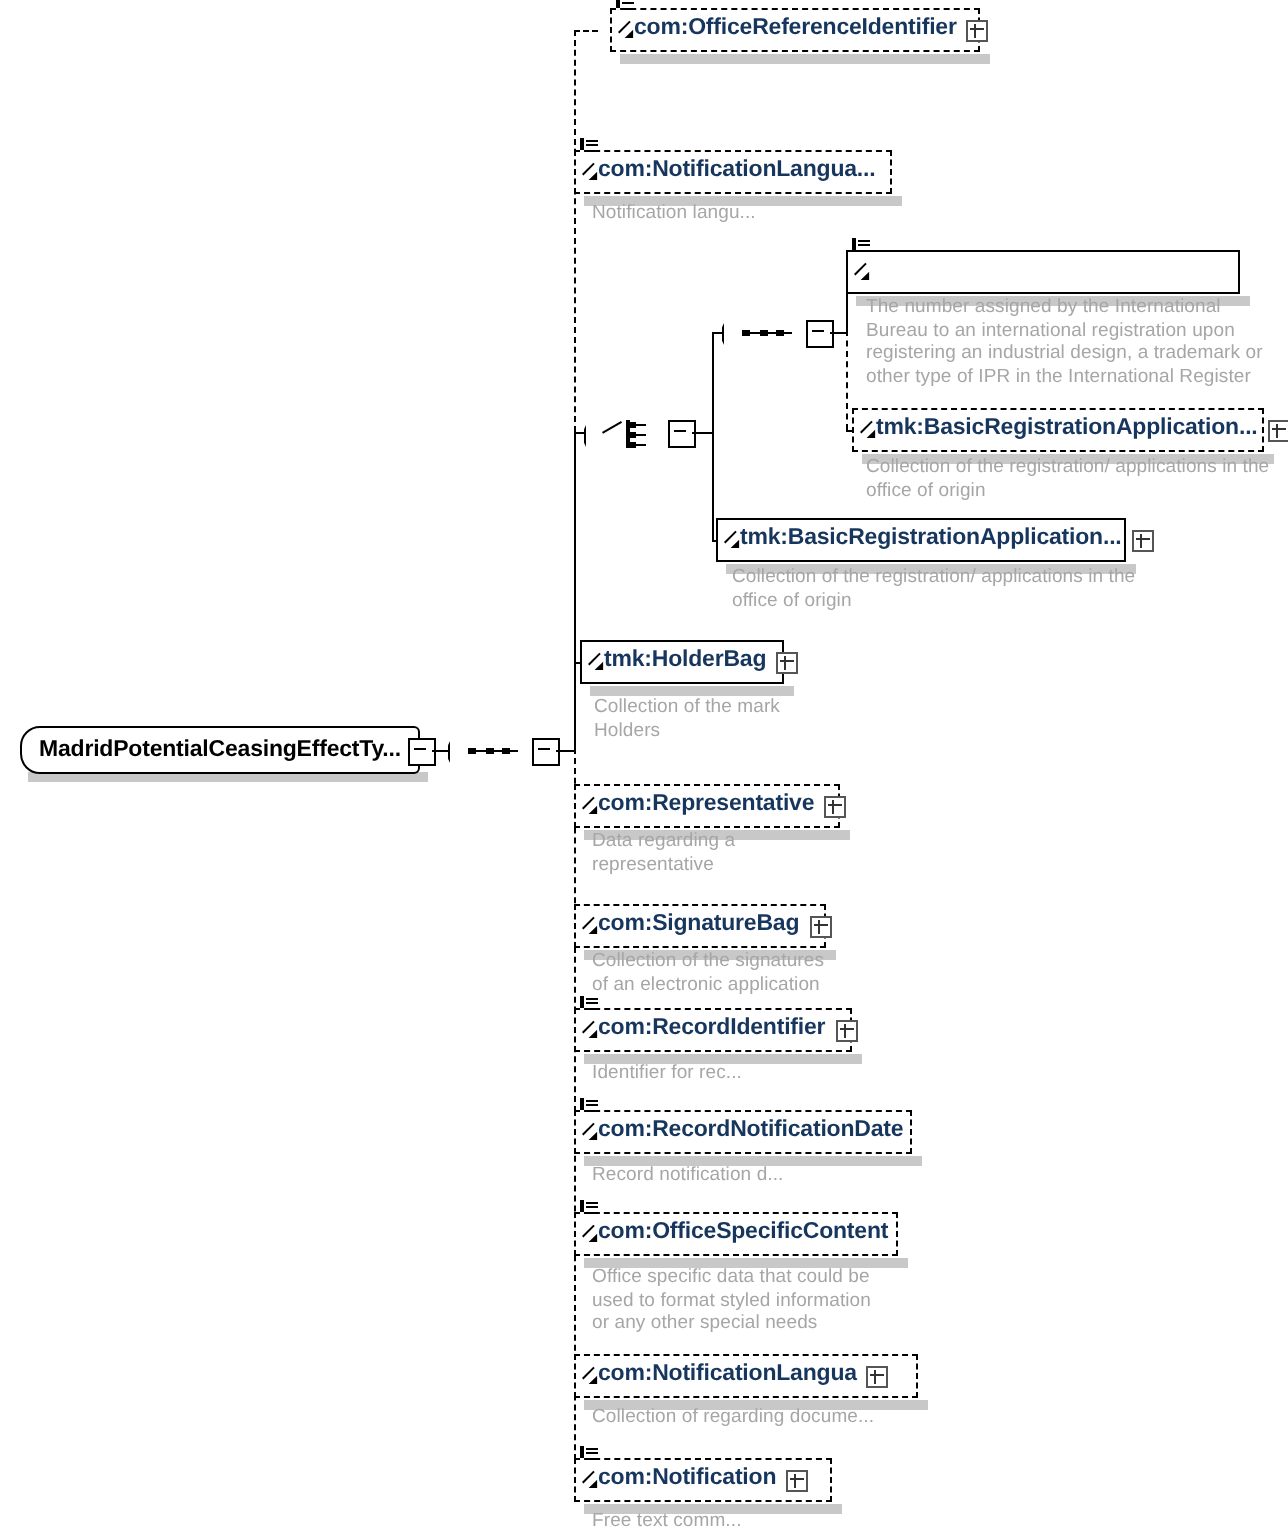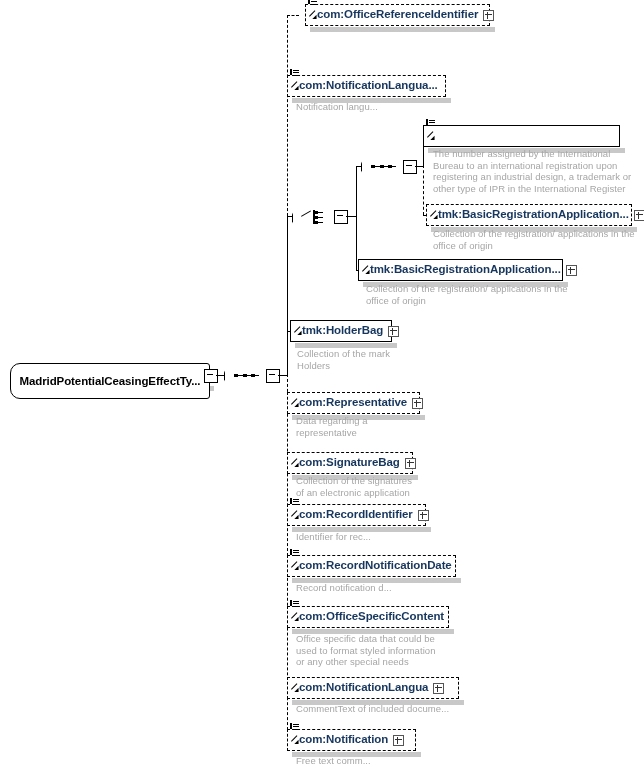--- a/index.html
+++ b/index.html
@@ -49,21 +49,21 @@
   .attico i:nth-child(2){top:2.5px;width:6px;left:3px;}
   .attico i:nth-child(3){top:5px;width:6px;left:3px;}
   .attico i:nth-child(4){top:7.5px;width:6px;left:3px;}
   .attico b{position:absolute;left:0px;top:2px;width:1.5px;height:6px;background:#000;}
 
   
   .desc{position:absolute;font-size:9.5px;color:#a6a6a6;line-height:11.5px;
         white-space:pre;letter-spacing:0.05px;}
 
   
-  .rootbox{position:absolute;box-sizing:border-box;height:36px;border:1.5px solid #000;
+  .rootbox{position:absolute;box-sizing:border-box;height:24px;border:1.5px solid #000;
       background:#fff;border-radius:10px 3px 3px 10px;display:flex;align-items:center;
       justify-content:center;}
   .rootbox .label{font-size:11.5px;font-weight:bold;color:#000;white-space:nowrap;letter-spacing:-0.1px;}
   .rootshadow{position:absolute;background:#c8c8c8;height:5px;}
 
   
   .comp{position:absolute;width:44px;height:26px;}
   .comp .oct{position:absolute;left:0;top:0;width:44px;height:26px;background:#fff;
      border:1.5px solid #000;
      clip-path:polygon(0% 38%,10% 4%,90% 4%,100% 38%,100% 62%,90% 96%,10% 96%,0% 62%);}
@@ -313,21 +313,21 @@
 used to format styled information
 or any other special needs</div>
 
   <div class="ln h-dash" style="left:287px;top:688px;width:12px;"></div>
   <div class="node opt" style="left:287px;top:677px;width:172px;">
     <span class="arw"></span>
     <span class="label">com:NotificationLangua</span>
     <span class="plus"></span>
     <i class="shadow" style="width:172px;"></i>
   </div>
-  <div class="desc" style="left:296px;top:703px;">CommentText of included docume...</div>
+  <div class="desc" style="left:296px;top:703px;">Collection of regarding docume...</div>
 
   <div class="ln h-dash" style="left:287px;top:740px;width:12px;"></div>
   <div class="node opt" style="left:287px;top:729px;width:129px;">
     <div class="attico">
         <b></b>
         <i></i>
         <i></i>
         <i></i>
         <i></i>
       </div>

